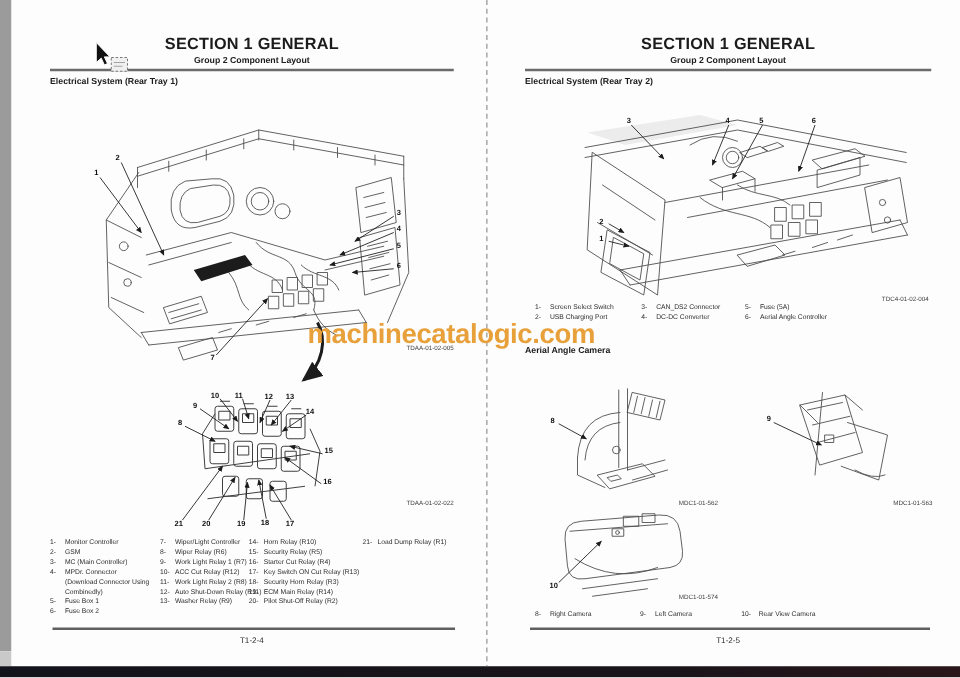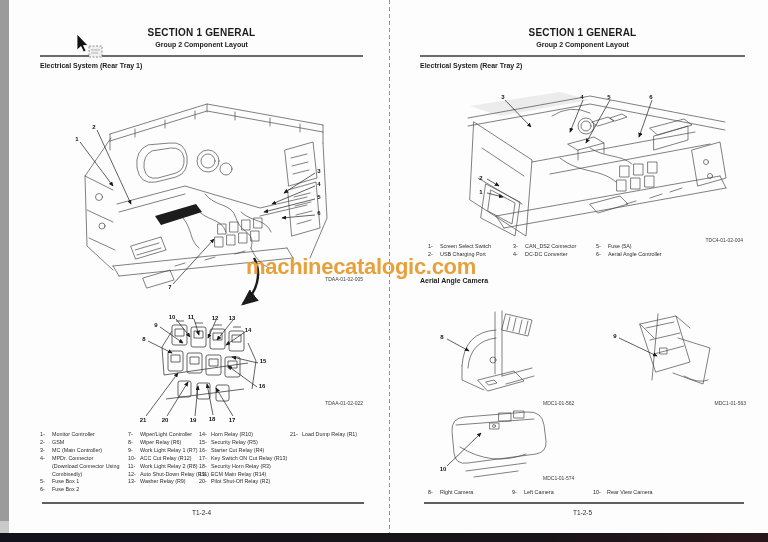--- a/index.html
+++ b/index.html
@@ -3,21 +3,21 @@
 <meta charset="utf-8">
 <style>
   html,body{margin:0;padding:0;background:#e5e5e5;}
   .screen{position:relative;width:768px;height:542px;background:#fdfdfd;overflow:hidden;
           font-family:"Liberation Sans",sans-serif;color:#1c1c1c;}
   .left-strip{position:absolute;left:0;top:0;width:9px;height:521px;background:#9b9b9b;}
   .left-strip-fade{position:absolute;left:0;top:521px;width:9px;height:12px;background:#c9c9c9;}
   .bottom-bar{position:absolute;left:0;top:533px;width:768px;height:9px;
               background:linear-gradient(90deg,#13131b 0%,#191419 70%,#2a161a 100%);}
   .page-head{position:absolute;top:27px;text-align:center;}
-  .page-head .sec{font-size:10px;font-weight:bold;letter-spacing:.2px;}
+  .page-head .sec{font-size:13px;font-weight:bold;letter-spacing:.2px;}
   .page-head .grp{font-size:7px;font-weight:bold;margin-top:3px;}
   .head-left{left:40px;width:323px;}
   .head-right{left:420px;width:325px;}
   .rule{position:absolute;height:2px;background:#6b6b6b;}
   .rule-left{left:40px;top:55px;width:323px;}
   .rule-right{left:420px;top:55px;width:325px;}
   .subhead{position:absolute;font-size:7px;font-weight:bold;}
   .subhead-l{left:40px;top:62px;}
   .subhead-r{left:420px;top:62px;}
   .subhead-r2{left:420px;top:277px;}

